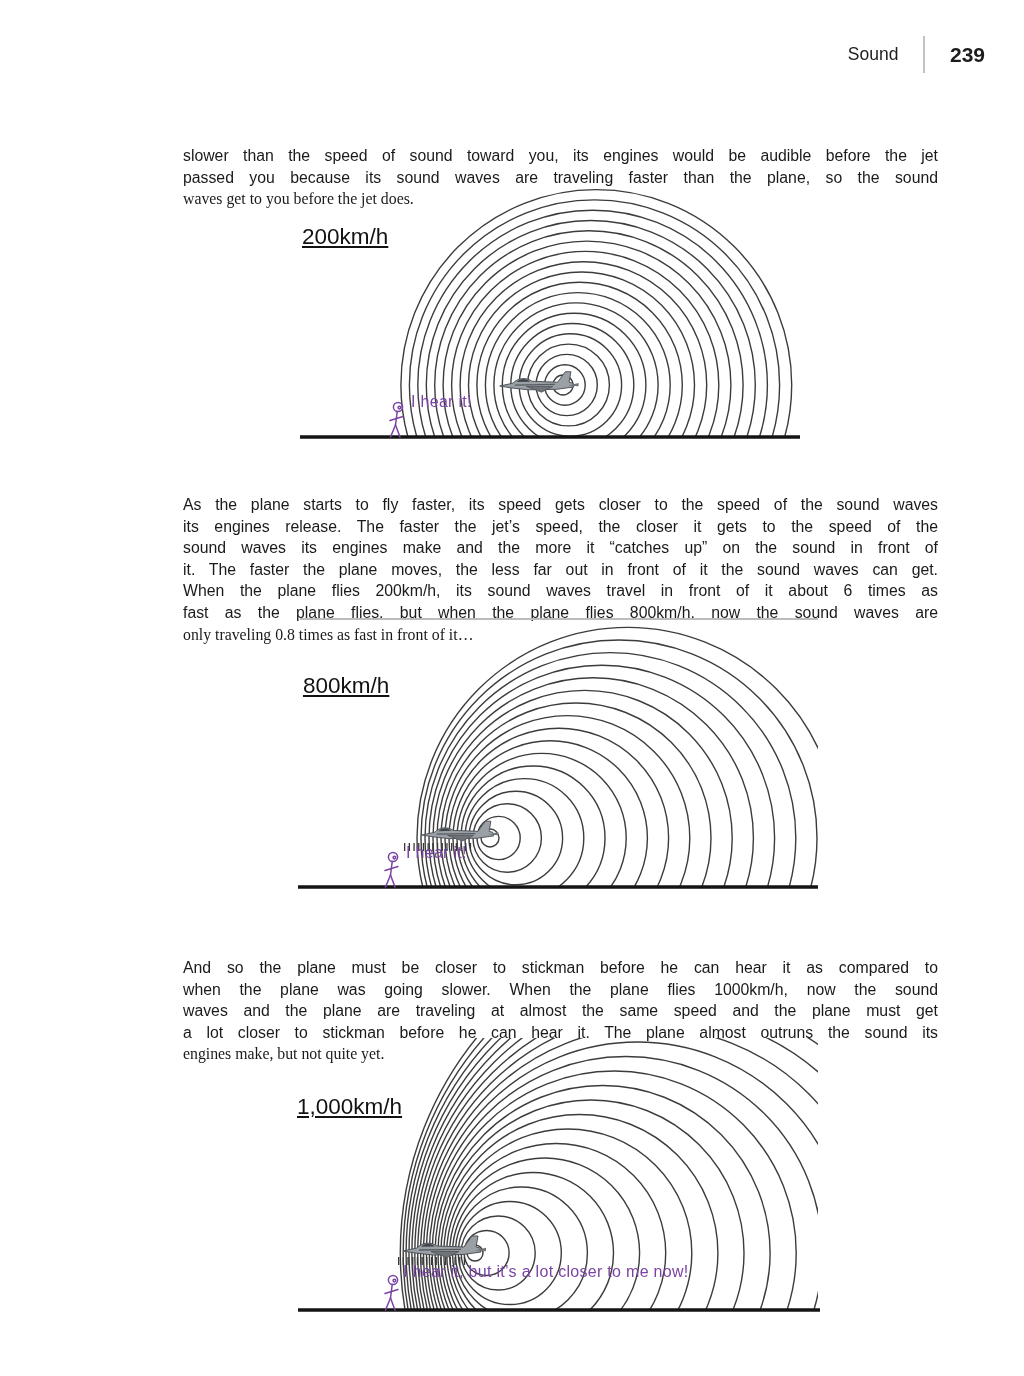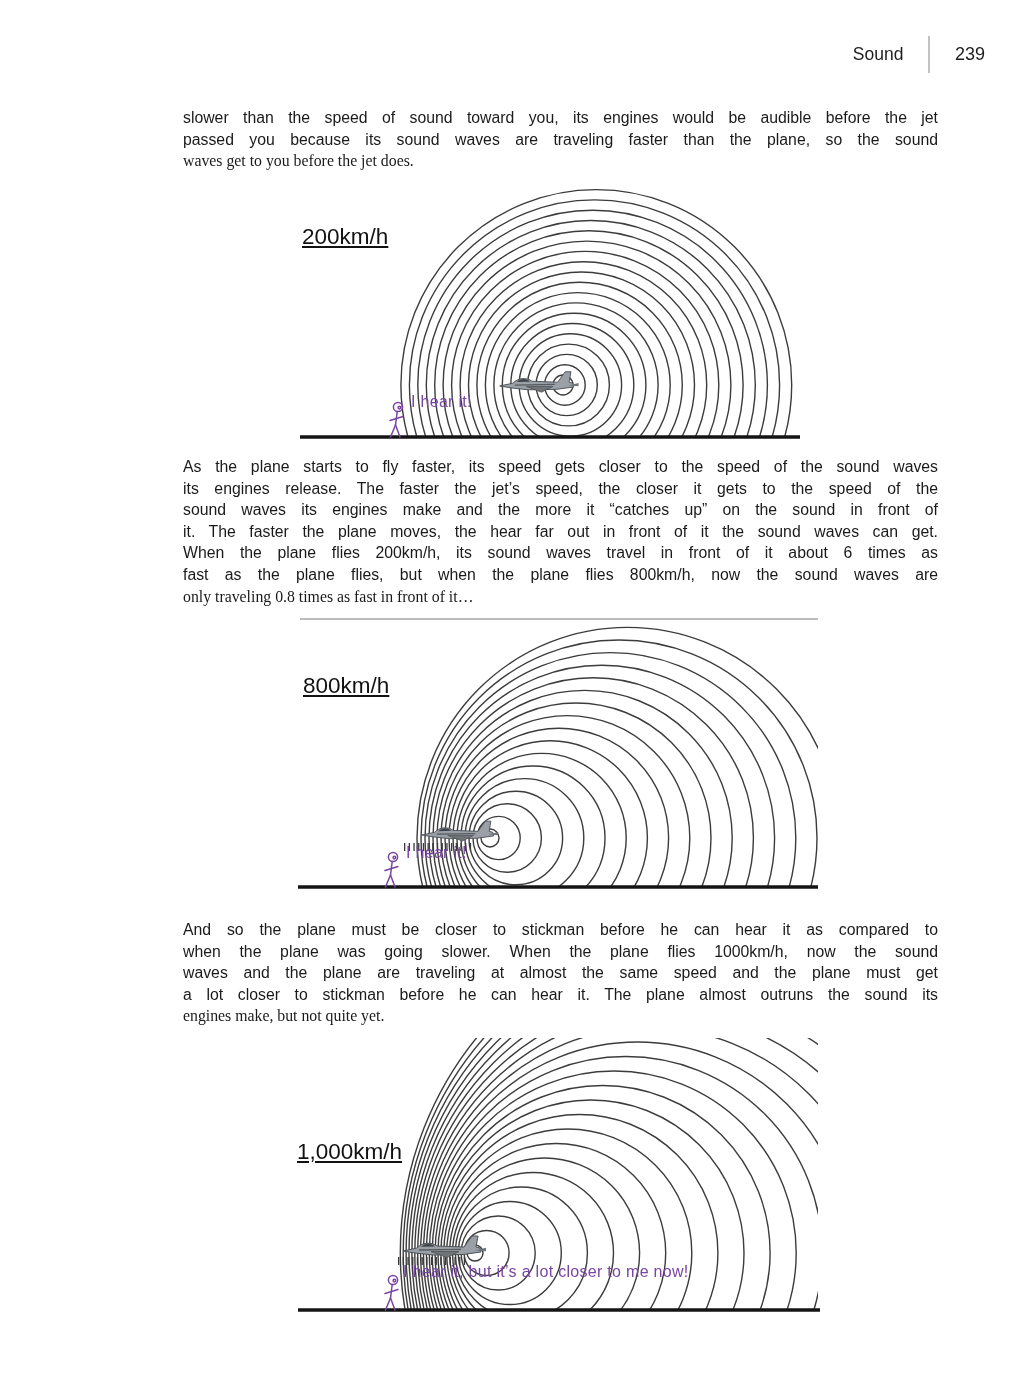--- a/index.html
+++ b/index.html
@@ -9,24 +9,24 @@
     font-family:"Liberation Sans", sans-serif;
     color:#1b1b1b;
     overflow:hidden;
   }
   .header {
     position:absolute; top:36px; right:39px;
     display:flex; align-items:center; gap:25px;
     font-size:17.5px; color:#1d1d1d;
   }
   .header .divider { width:1.5px; height:37px; background:#c2c2c2; }
-  .header .pageno { font-weight:normal; font-size:18px; }
+  .header .pageno { font-weight:bold; font-size:21px; }
   .para {
     position:absolute; left:183px; width:755px;
-    font-size:15.8px; line-height:21.6px; color:#1a1a1a;
+    font-size:15.8px; line-height:21.6px; color:#1a1a1a;margin-top:38px;
   }
   .pline { text-align:justify; text-align-last:justify; }
   .pline.last { text-align-last:left;font-family:Liberation Serif, serif; }
   .fig-label { position:absolute; font-size:22.5px; color:#121212;text-decoration:underline; }
   svg.overlay { position:absolute; left:0; top:0; }
   .waves circle { fill:none; stroke:#3c3c3c; stroke-width:1.4; }
   .ground { stroke:#141414; stroke-width:3.6; stroke-linecap:butt; }
   .topline { stroke:#bcbcbc; stroke-width:2.2; }
   .ticks { stroke:#3a3a3a; fill:none; }
   .speech {
@@ -46,36 +46,36 @@
 
 <div class="para" style="top: 107px;">
     <div class="pline">slower than the speed of sound toward you, its engines would be audible before the jet</div>
     <div class="pline">passed you because its sound waves are traveling faster than the plane, so the sound</div>
     <div class="pline last">waves get to you before the jet does.</div>
   </div>
 <div class="para" style="top: 456px;">
     <div class="pline">As the plane starts to fly faster, its speed gets closer to the speed of the sound waves</div>
     <div class="pline">its engines release. The faster the jet’s speed, the closer it gets to the speed of the</div>
     <div class="pline">sound waves its engines make and the more it “catches up” on the sound in front of</div>
-    <div class="pline">it. The faster the plane moves, the hear far out in front of it the sound waves can get.</div>
+    <div class="pline">it. The faster the plane moves, the less far out in front of it the sound waves can get.</div>
     <div class="pline">When the plane flies 200km/h, its sound waves travel in front of it about 6 times as</div>
     <div class="pline">fast as the plane flies, but when the plane flies 800km/h, now the sound waves are</div>
     <div class="pline last">only traveling 0.8 times as fast in front of it…</div>
   </div>
 <div class="para" style="top: 919px;">
     <div class="pline">And so the plane must be closer to stickman before he can hear it as compared to</div>
     <div class="pline">when the plane was going slower. When the plane flies 1000km/h, now the sound</div>
     <div class="pline">waves and the plane are traveling at almost the same speed and the plane must get</div>
     <div class="pline">a lot closer to stickman before he can hear it. The plane almost outruns the sound its</div>
     <div class="pline last">engines make, but not quite yet.</div>
   </div>
 
 <div class="fig-label" style="left: 302px; top: 224px;">200km/h</div>
 <div class="fig-label" style="left: 303px; top: 673px;">800km/h</div>
-<div class="fig-label" style="left: 297px; top: 1094px; margin-top: 45px;">1,000km/h</div>
+<div class="fig-label" style="left: 297px; top: 1094px;">1,000km/h</div>
 
 <svg class="overlay" width="1024" height="1376" viewBox="0 0 1024 1376">
   <defs id="svg-defs">
     <symbol id="sym-plane" overflow="visible">
       <g>
         <path d="M-74,0 L-60,-3 C-55,-8.5 -46,-9.5 -40,-5 L-13,-4 L-5,-15 L1,-15 L-1,-4 L3,-3 L4,1 L-14,3.5 L-44,4 L-62,2 Z" fill="#9aa0a5" stroke="#4d5257" stroke-width="1"></path>
         <path d="M-56,-4.2 C-52,-8.2 -46,-8.2 -42,-4.6 Z" fill="#3f454b"></path>
         <path d="M-46,0.5 L-18,0.5 L-30,6.5 Z" fill="#6f7479" stroke="#4d5257" stroke-width="0.8"></path>
         <path d="M-2,-0.5 L9,-3.2 L9,0.2 Z" fill="#6f7479"></path>
         <line x1="-58" y1="-1" x2="-16" y2="-1.6" stroke="#565b60" stroke-width="1.3"></line>

